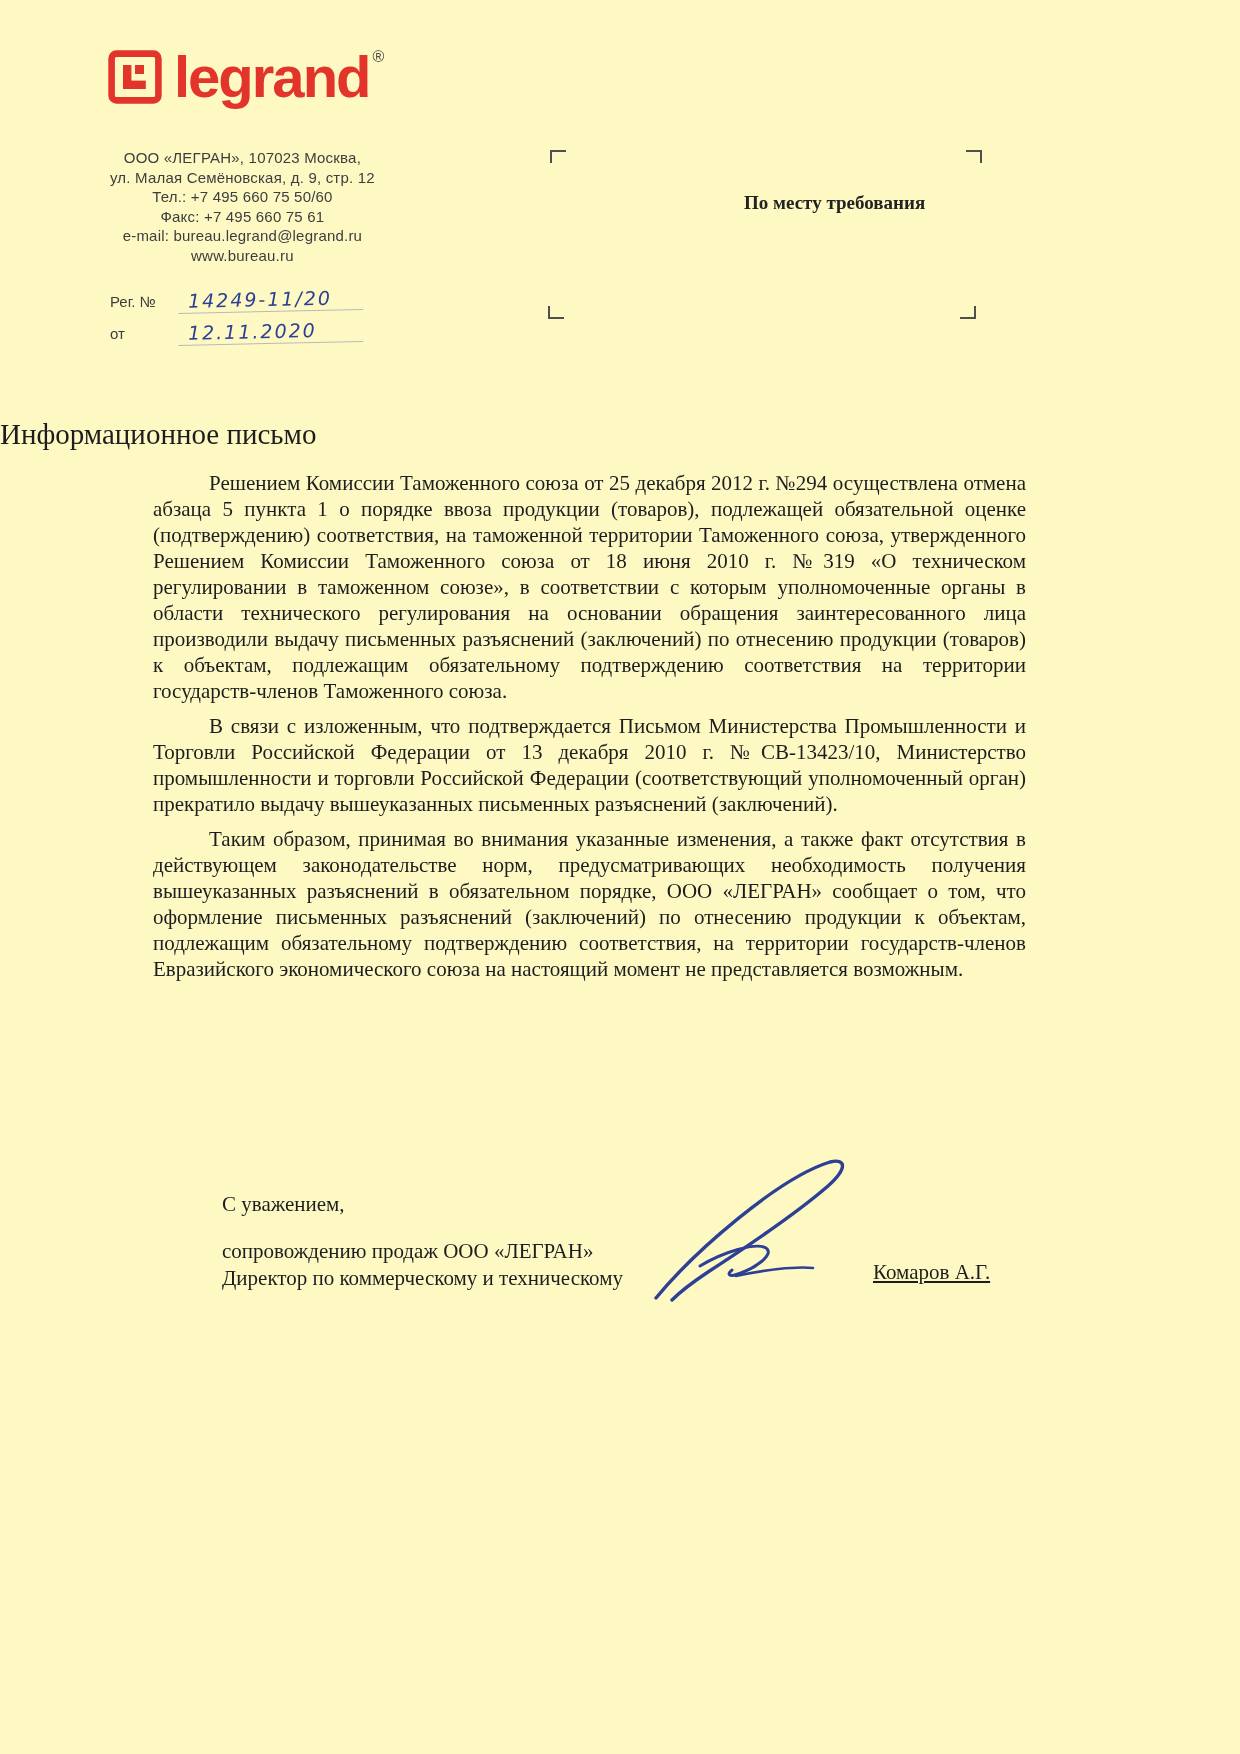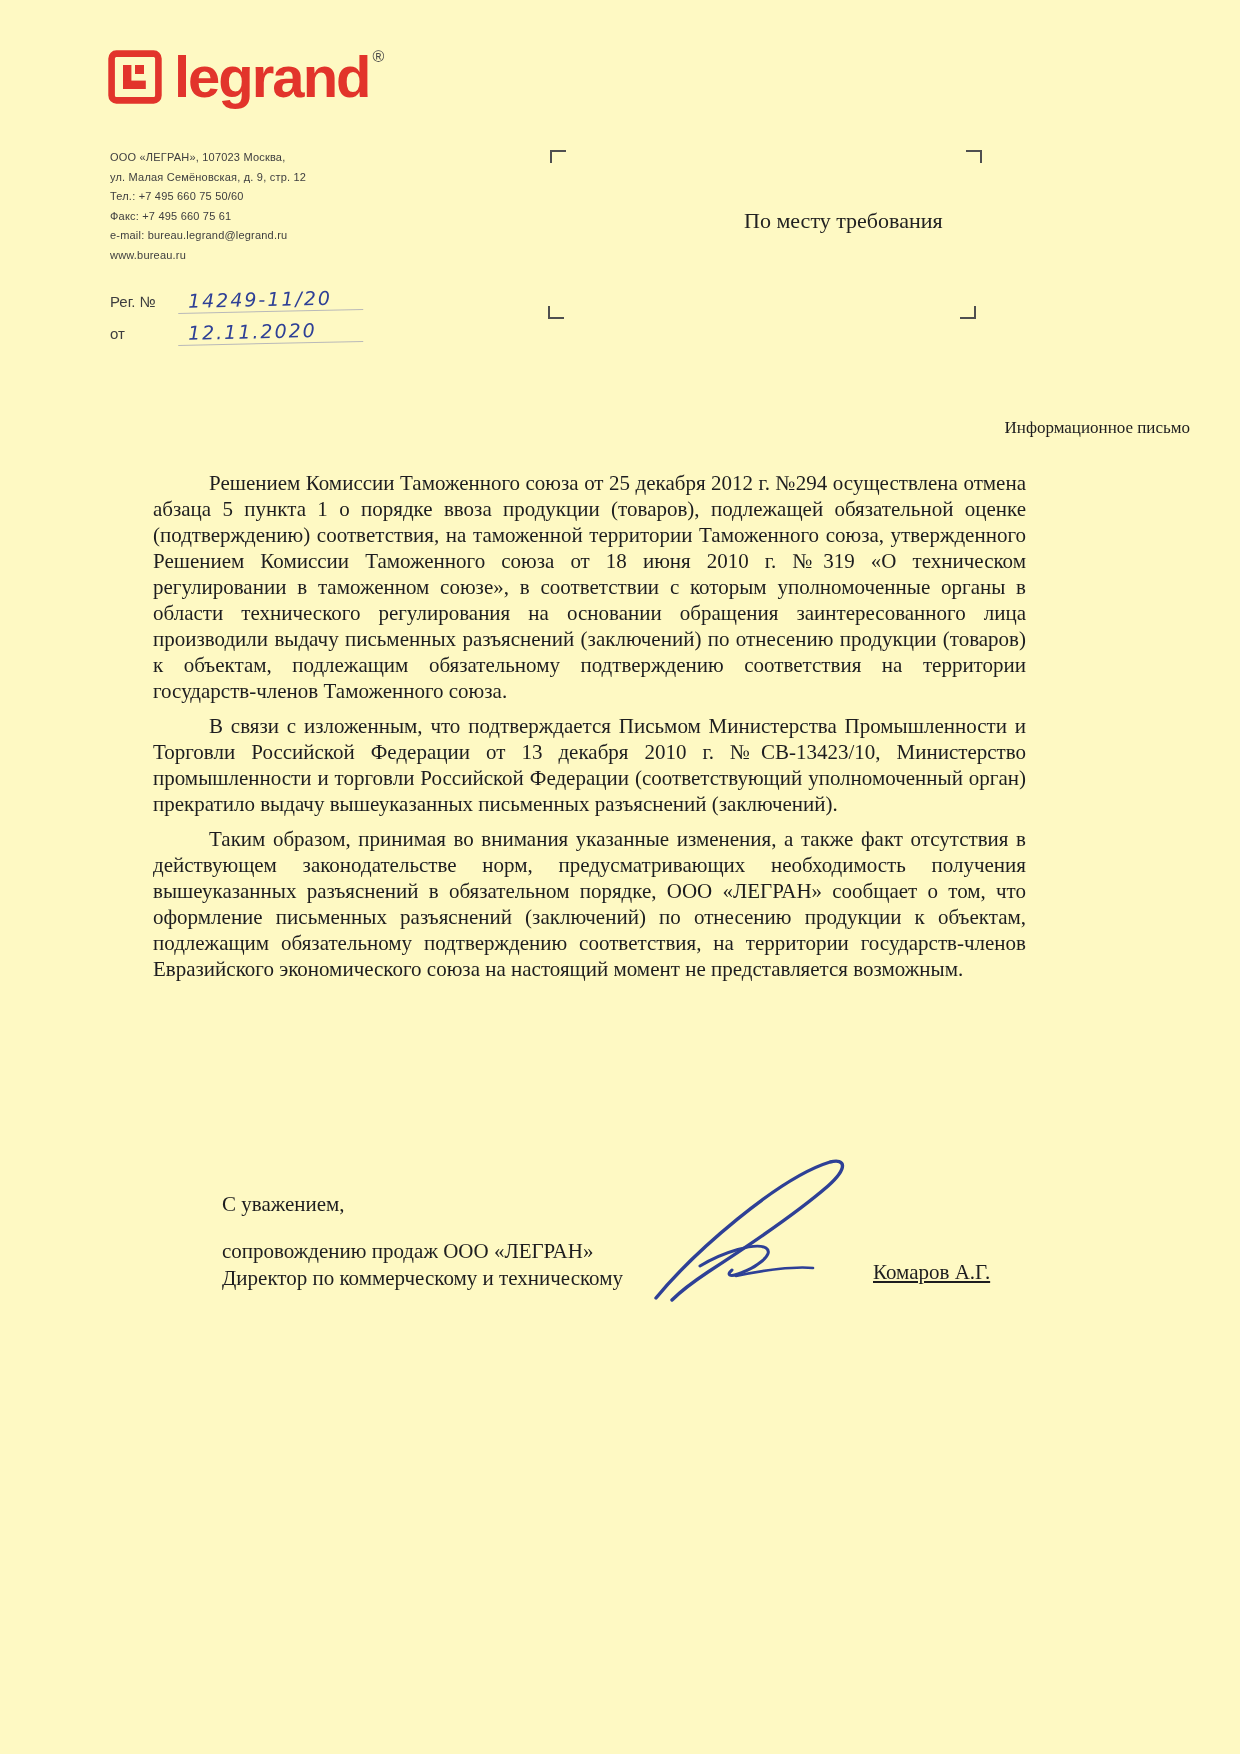--- a/index.html
+++ b/index.html
@@ -40,33 +40,35 @@
     margin-left: 3px;
     margin-top: -2px;
   }
 
   
   .company-info {
     position: absolute;
     left: 110px;
     top: 148px;
     font-family: "Liberation Sans", sans-serif;
-    font-size: 11px;
+    font-size: 15px;
     line-height: 19.5px;
     color: #3d3d3f;
     letter-spacing: 0.2px;
+    text-align: center;
   }
 
   
   .recipient {
     position: absolute;
     left: 744px;
-    top: 208px;
-    font-size: 22px;
+    top: 192px;
+    font-size: 19px;
     color: #222;
+    font-weight: bold;
   }
   .corner { position: absolute; width: 16px; height: 13px; }
   .corner.tl { left: 550px; top: 150px; border-left: 2px solid #4f4f4f; border-top: 2px solid #4f4f4f; }
   .corner.tr { left: 966px; top: 150px; border-right: 2px solid #4f4f4f; border-top: 2px solid #4f4f4f; }
   .corner.bl { left: 548px; top: 306px; border-left: 2px solid #4f4f4f; border-bottom: 2px solid #4f4f4f; }
   .corner.br { left: 960px; top: 306px; border-right: 2px solid #4f4f4f; border-bottom: 2px solid #4f4f4f; }
 
   
   .reg-block {
     position: absolute;
@@ -90,22 +92,22 @@
     letter-spacing: 2px;
     padding: 0 6px 1px 10px;
   }
 
   
   .letter-title {
     position: absolute;
     left: 0;
     top: 418px;
     width: 1190px;
-    text-align: right;
-    font-size: 17px;
+    text-align: left;
+    font-size: 29px;
     color: #1d1d1f;
   }
   .letter-body {
     position: absolute;
     left: 153px;
     top: 470px;
     width: 873px;
     font-size: 21px;
     line-height: 26px;
     text-align: justify;

